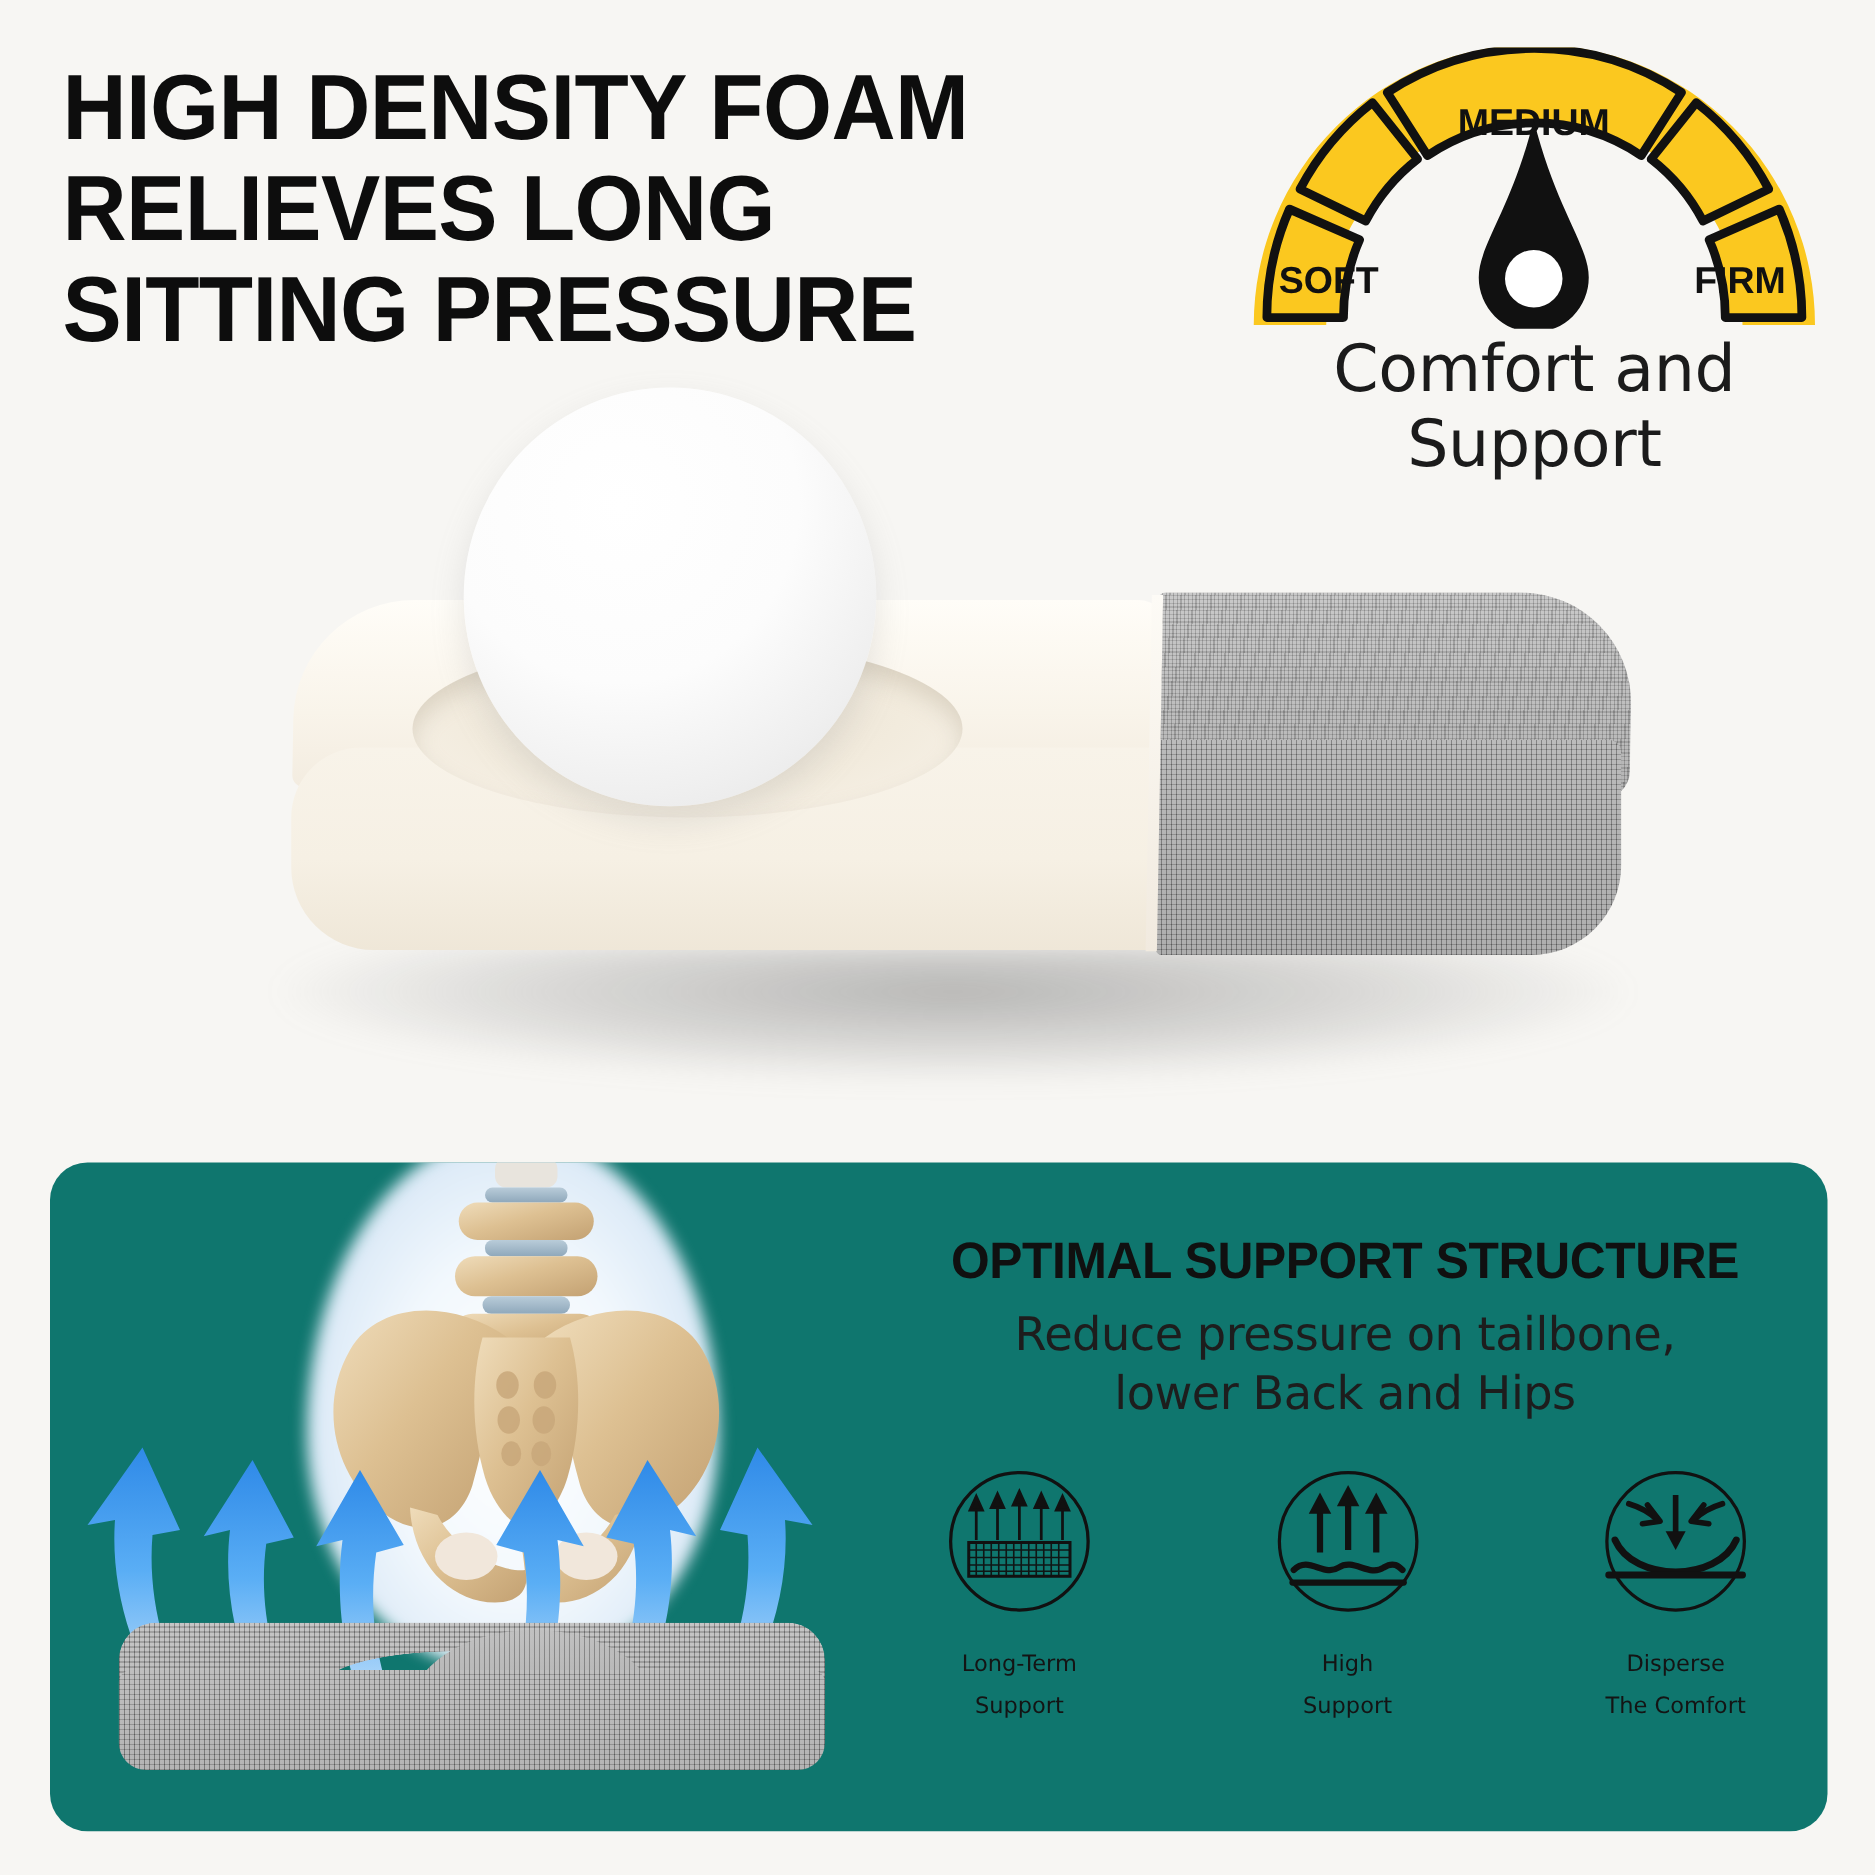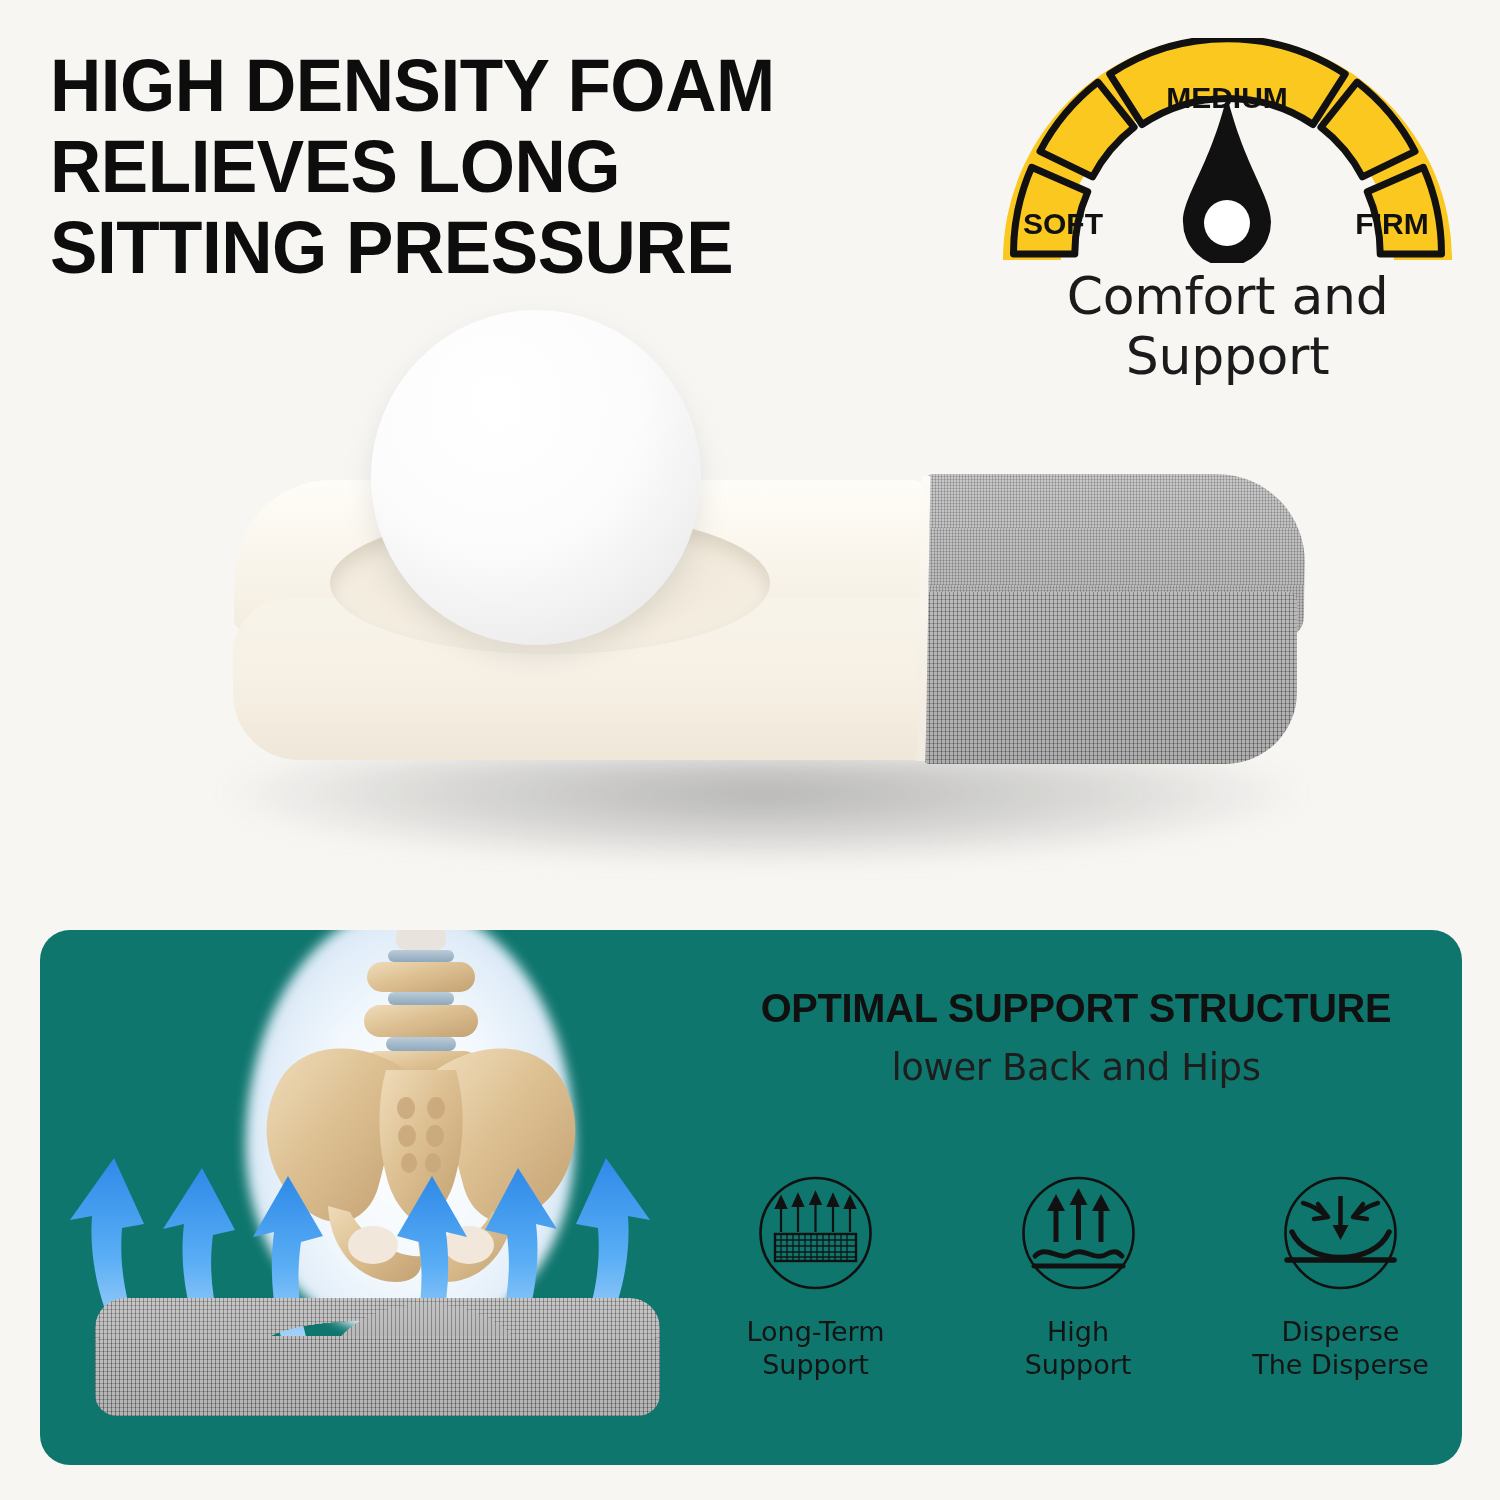--- a/index.html
+++ b/index.html
@@ -153,21 +153,21 @@
     letter-spacing:-0.4px;
   }
   .features{
     position:absolute;left:18px;top:185px;width:740px;
     display:flex;justify-content:space-between;
   }
   .feature{width:215px;display:flex;flex-direction:column;align-items:center;}
   .fcircle{width:135px;height:135px;}
   .flabel{
     margin-top:10px;text-align:center;
-    font-size:27px;line-height:33px;color:#141414;
+    font-size:18px;line-height:33px;color:#141414;
     font-family:"DejaVu Sans", sans-serif;
   }
 </style>
 </head>
 <body>
 
 <div class="page">
 
   <div class="headline">
     <span class="l">HIGH DENSITY FOAM</span>
@@ -289,20 +289,21 @@
       <div class="cushion2">
         <div class="c2-top"></div>
         <div class="c2-hump"></div>
         <div class="c2-body"></div>
       </div>
     </div>
 
     <div class="right-col">
       <div class="sub-title">OPTIMAL SUPPORT STRUCTURE</div>
       <div class="sub-desc">
+        <div>Reduce pressure on tailbone,</div>
         <div>lower Back and Hips</div>
       </div>
 
       <div class="features">
 
         <div class="feature">
           <svg class="fcircle" viewBox="0 0 135 135">
             <circle cx="67.5" cy="63" r="55" fill="none" stroke="#111" stroke-width="2.6"></circle>
             <g stroke="#111" stroke-width="2.2" fill="#111">
               <path d="M33 62 V33"></path>
@@ -376,20 +377,20 @@
               <path d="M45 34 L55 47 L41 49" stroke-linejoin="round"></path>
               <path d="M105 33 C95 36 88 40 82 46"></path>
               <path d="M90 34 L80 47 L94 49" stroke-linejoin="round"></path>
             </g>
 
             <path d="M19 62 C34 96 101 96 116 62" fill="none" stroke="#111" stroke-width="5.5" stroke-linecap="round"></path>
             <path d="M14 90 H121" stroke="#111" stroke-width="5.5" stroke-linecap="round"></path>
           </svg>
           <div class="flabel">
             <div>Disperse</div>
-            <div>The Disperse</div>
+            <div>The Comfort</div>
           </div>
         </div>
 
       </div>
     </div>
   </div>
 </div>
 
 </body></html>

